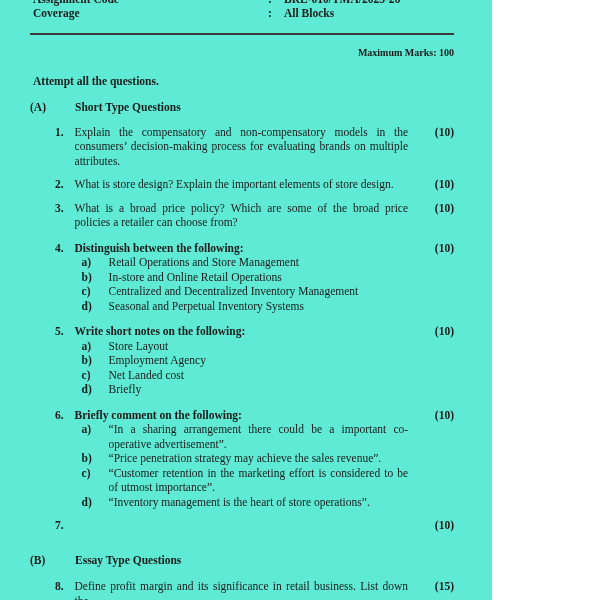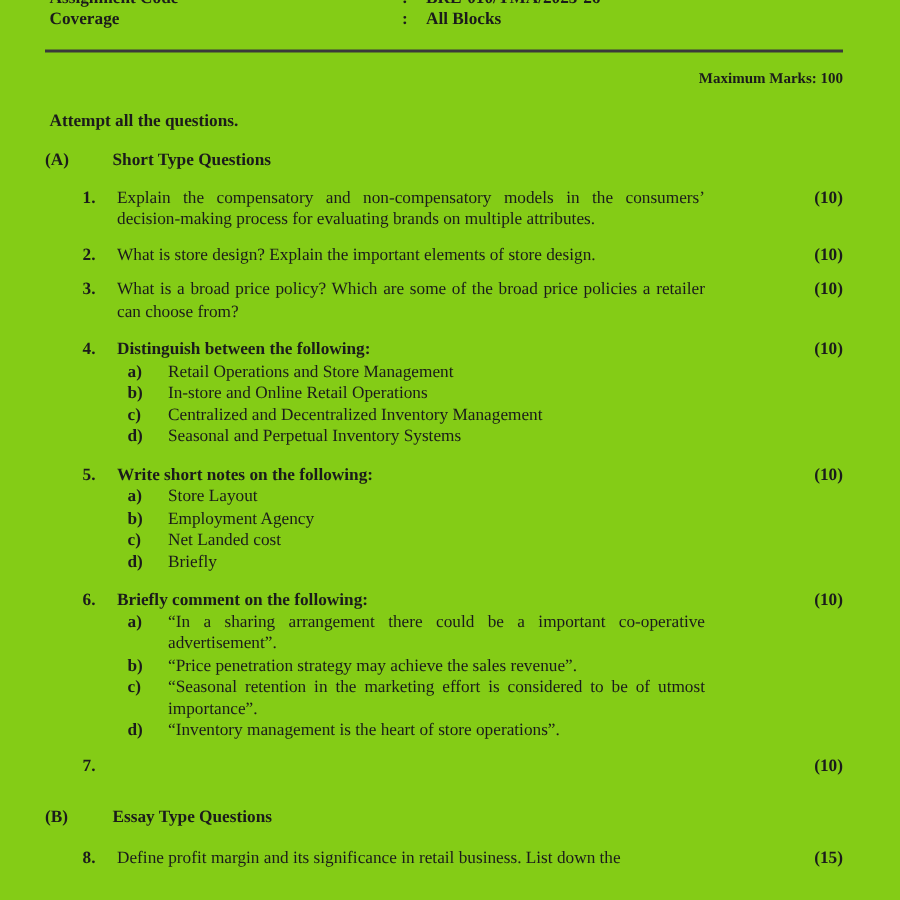--- a/index.html
+++ b/index.html
@@ -4,23 +4,23 @@
 <style>
   html, body { margin: 0; padding: 0; }
   body {
     width: 600px; height: 600px; overflow: hidden;
     background: #ffffff;
     font-family: "Liberation Serif", serif;
     color: #1b1b1b;
   }
   .page {
     position: relative;
-    width: 600px; height: 600px;
+    width: 492px; height: 600px;
     overflow: hidden;
-    background: #84cc16;
+    background: #5eead4;
   }
   .content {
     padding-left: 30px;
     padding-right: 38px; 
   }
 
   
   .header-block { margin-top: -8px; } 
   .hdr-row { display: flex; line-height: 14px; font-size: 11.5px; }
   .hdr-label { width: 235px; padding-left: 3px; font-weight: bold; }
@@ -180,21 +180,21 @@
         <div class="sub">
           <span class="sub-letter">a)</span>
           <span class="sub-text">“In a sharing arrangement there could be a important co-operative advertisement”.</span>
         </div>
         <div class="sub">
           <span class="sub-letter">b)</span>
           <span class="sub-text">“Price penetration strategy may achieve the sales revenue”.</span>
         </div>
         <div class="sub">
           <span class="sub-letter">c)</span>
-          <span class="sub-text">“Seasonal retention in the marketing effort is considered to be of utmost importance”.</span>
+          <span class="sub-text">“Customer retention in the marketing effort is considered to be of utmost importance”.</span>
         </div>
         <div class="sub">
           <span class="sub-letter">d)</span>
           <span class="sub-text">“Inventory management is the heart of store operations”.</span>
         </div>
       </div>
       <span class="qmarks">(10)</span>
     </div>
 
     <div class="q mt9">

